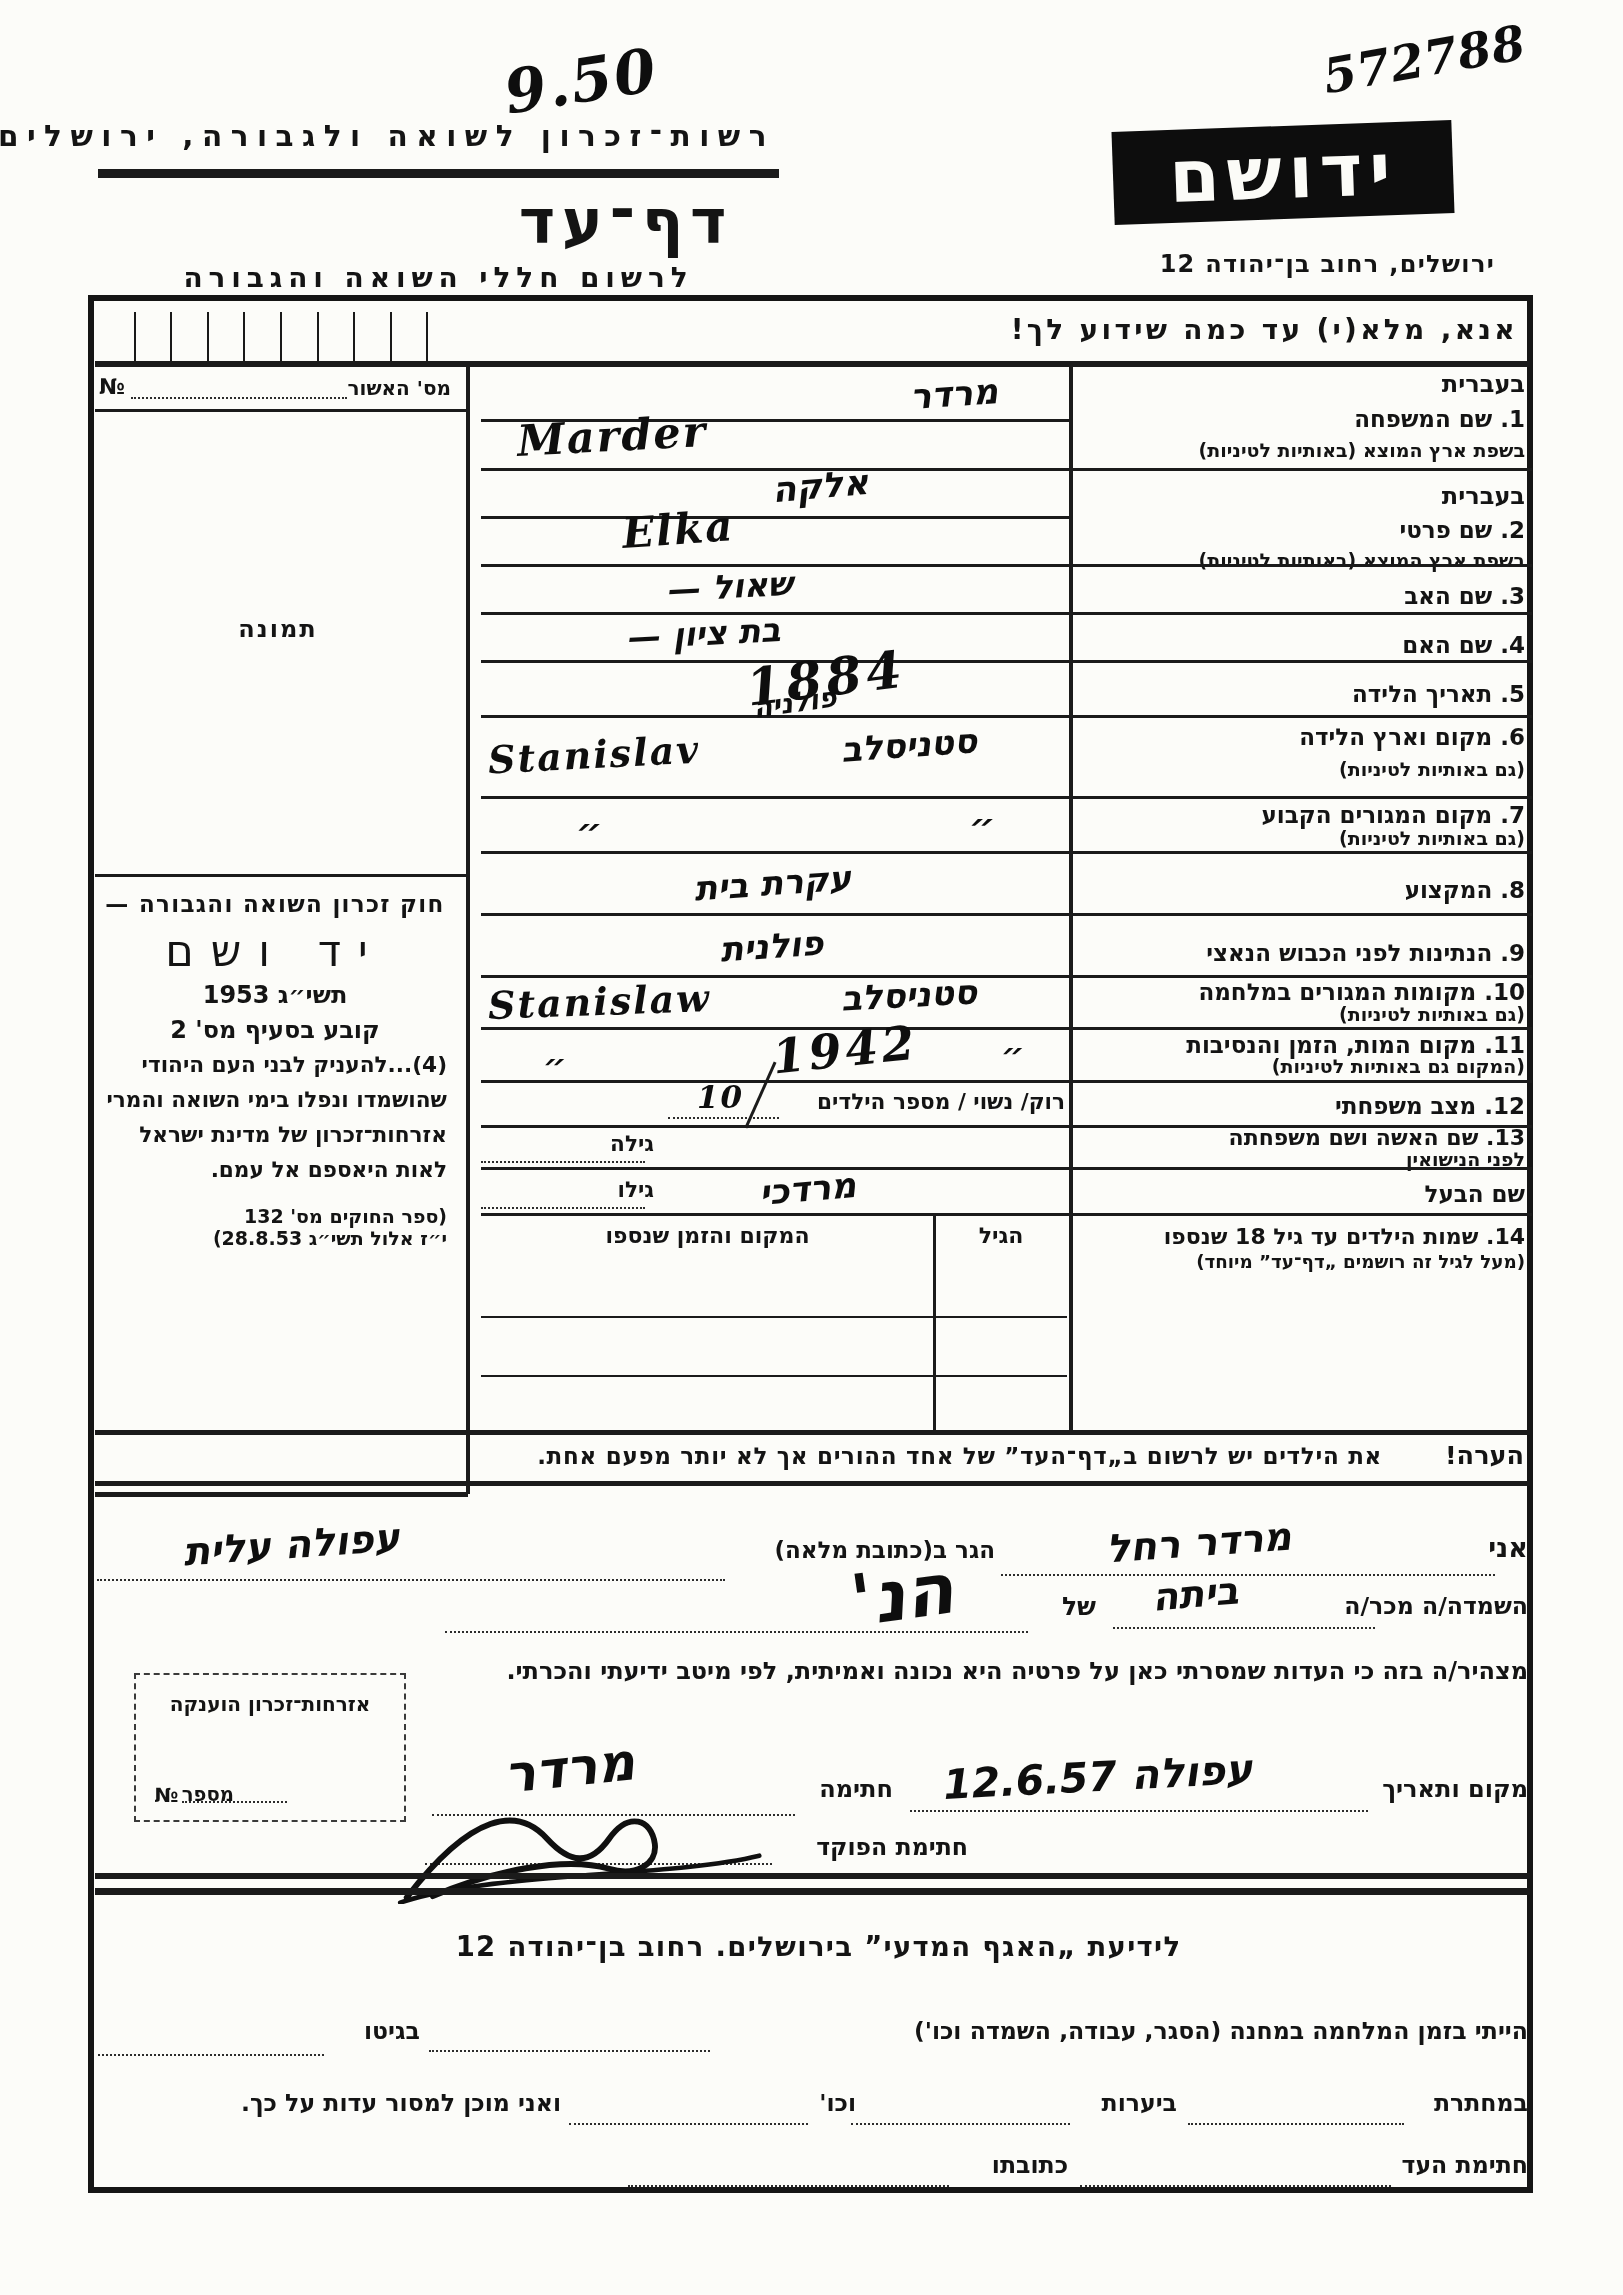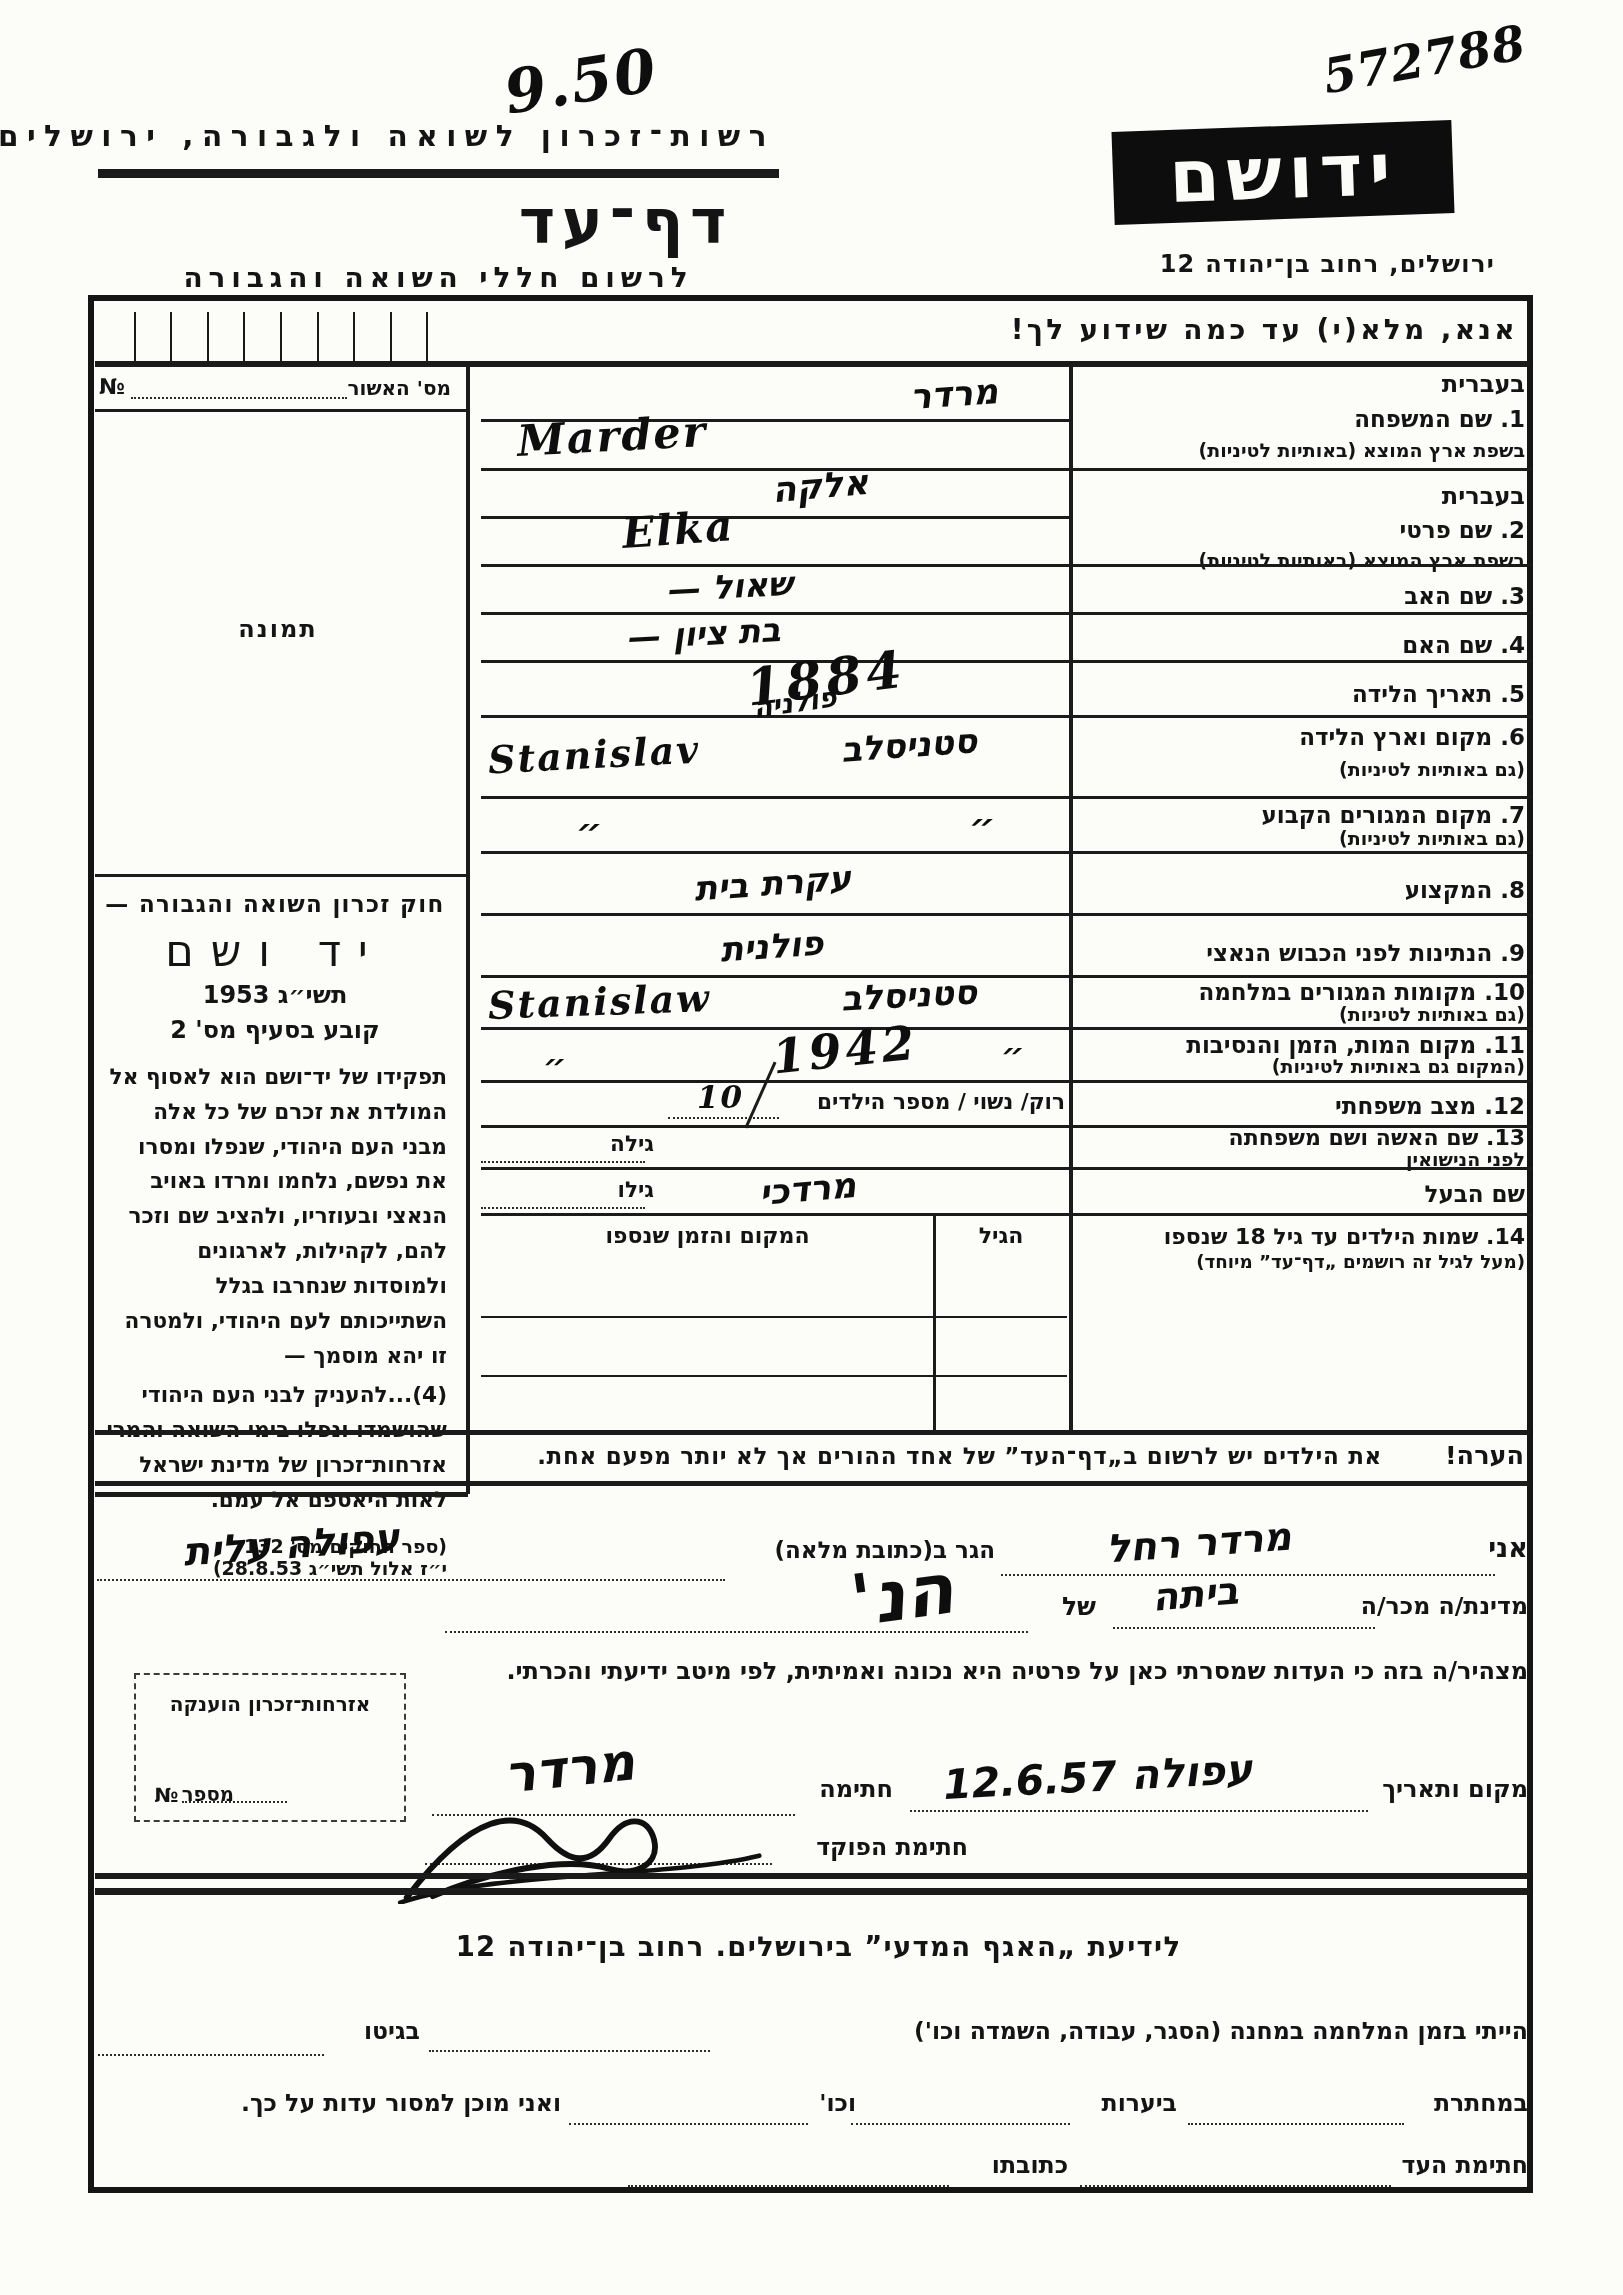--- a/index.html
+++ b/index.html
@@ -71,21 +71,20 @@
   <div class="rule" style="left:1069px;top:364px;width:3.9px;height:1067px;"></div>
 
   <div class="lbl ctr" style="left:196px;top:615px;width:164px;font-size:24px;letter-spacing:2px;">תמונה</div>
   <div class="rule" style="left:95px;top:874px;width:373px;height:3.3px;"></div>
 
   <div class="lawblock">
     <div class="ctr" style="font-weight:bold;font-size:23px;letter-spacing:1.3px;">חוק זכרון השואה והגבורה —</div>
     <div class="ctr" style="font-weight:normal;font-size:43px;letter-spacing:17px;margin-top:9.2px;">יד ושם</div>
     <div class="ctr" style="font-weight:bold;font-size:24px;margin-top:5.2px;">תשי״ג 1953</div>
     <div class="ctr" style="font-weight:bold;font-size:24px;margin-top:6.5px;">קובע בסעיף מס' 2</div>
-    <div style="font-weight:bold;font-size:21.6px;line-height:1.62;margin-top:15.7px;text-align:right;">תפקידו של יד־ושם הוא לאסוף אל המולדת את זכרם של כל אלה מבני העם היהודי, שנפלו ומסרו את נפשם, נלחמו ומרדו באויב הנאצי ובעוזריו, ולהציב שם וזכר להם, לקהילות, לארגונים ולמוסדות שנחרבו בגלל השתייכותם לעם היהודי, ולמטרה זו יהא מוסמך —</div>
     <div style="font-weight:bold;font-size:21.6px;line-height:1.62;margin-top:3.9px;text-align:right;">(4)...להעניק לבני העם היהודי שהושמדו ונפלו בימי השואה והמרי אזרחות־זכרון של מדינת ישראל לאות היאספם אל עמם.</div>
     <div style="font-weight:bold;font-size:19px;margin-top:17px;">(ספר החוקים מס' 132</div>
     <div style="font-weight:bold;font-size:19px;">י״ז אלול תשי״ג 28.8.53)</div>
   </div>
   <div class="rule" style="left:95px;top:1492px;width:373px;height:4.6px;"></div>
 
   <div class="lbl" style="right:98px;top:370px;font-size:24px;">בעברית</div>
   <div class="lbl" style="right:98px;top:406px;font-size:23px;">1. שם המשפחה</div>
   <div class="lbl" style="right:98px;top:439px;font-size:19px;">בשפת ארץ המוצא (באותיות לטיניות)</div>
   <div class="lbl" style="right:98px;top:482px;font-size:24px;">בעברית</div>
@@ -170,21 +169,21 @@
   <div class="lbl" style="right:241px;top:1443px;font-size:23px;letter-spacing:0.7px;">את הילדים יש לרשום ב„דף־העד” של אחד ההורים אך לא יותר מפעם אחת.</div>
   <div class="rule" style="left:95px;top:1481px;width:1435px;height:4.6px;"></div>
 
   <div class="lbl" style="right:95px;top:1532px;font-size:27px;">אני</div>
   <div class="dot" style="left:1001px;top:1574px;width:494px;"></div>
   <div class="hwh" style="left:1106px;top:1520px;font-size:39px;transform:rotate(-4deg);">מרדר רחל</div>
   <div class="lbl" style="right:628px;top:1537px;font-size:23px;">הגר ב(כתובת מלאה)</div>
   <div class="dot" style="left:97px;top:1579px;width:628px;"></div>
   <div class="hwh" style="left:183px;top:1522px;font-size:39px;transform:rotate(-4deg);">עפולה עלית</div>
 
-  <div class="lbl" style="right:95px;top:1592px;font-size:23.6px;">מדינת/ה מכר/ה</div>
+  <div class="lbl" style="right:95px;top:1592px;font-size:23.6px;">השמדה/ה מכר/ה</div>
   <div class="dot" style="left:1113px;top:1627px;width:262px;"></div>
   <div class="hwh" style="left:1152px;top:1572px;font-size:38px;transform:rotate(-5deg);">ביתה</div>
   <div class="lbl" style="right:527px;top:1592px;font-size:25px;">של</div>
   <div class="dot" style="left:445px;top:1631px;width:583px;"></div>
   <div class="hwh" style="left:851px;top:1553px;font-size:71px;transform:rotate(-8deg);">הנ'</div>
 
   <div class="lbl" style="right:95px;top:1657px;font-size:24px;">מצהיר/ה בזה כי העדות שמסרתי כאן על פרטיה היא נכונה ואמיתית, לפי מיטב ידיעתי והכרתי.</div>
 
   <div class="lbl" style="right:95px;top:1775px;font-size:24px;">מקום ותאריך</div>
   <div class="dot" style="left:910px;top:1810px;width:458px;"></div>

